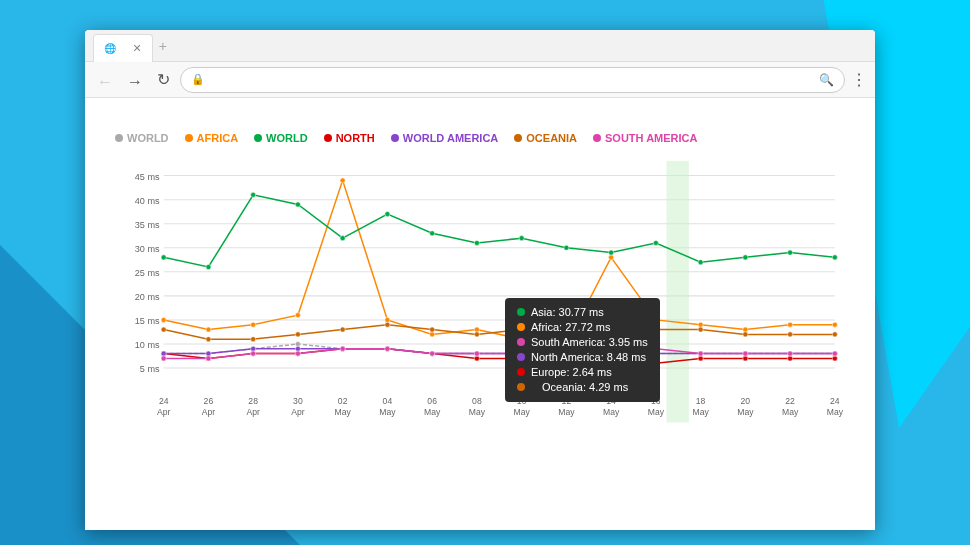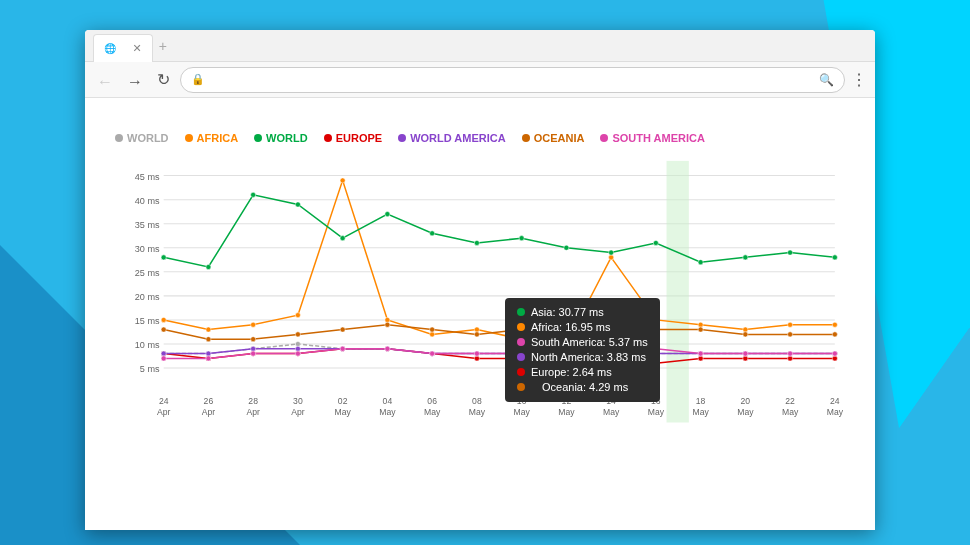--- a/index.html
+++ b/index.html
@@ -261,21 +261,21 @@
         <div class="legend-item">
           <span class="legend-dot" style="background:#ff8800"></span>
     <span style="color:#ff8800">AFRICA</span>
         </div>
         <div class="legend-item">
           <span class="legend-dot" style="background:#00aa44"></span>
     <span style="color:#00aa44">WORLD</span>
         </div>
         <div class="legend-item">
           <span class="legend-dot" style="background:#dd0000"></span>
-    <span style="color:#dd0000">EUROPE</span>
+    <span style="color:#dd0000">NORTH</span>
         </div>
         <div class="legend-item">
           <span class="legend-dot" style="background:#8844cc"></span>
     <span style="color:#8844cc">WORLD AMERICA</span>
         </div>
         <div class="legend-item">
           <span class="legend-dot" style="background:#cc6600"></span>
     <span style="color:#cc6600">OCEANIA</span>
         </div>
         <div class="legend-item">
@@ -504,29 +504,29 @@
       </svg>
 
       
       <div class="tooltip" id="tooltip-box">
           <div class="tooltip-row">
             <span class="tooltip-dot" style="background:#00aa44"></span>
     <span>Asia: 30.77 ms</span>
           </div>
           <div class="tooltip-row">
             <span class="tooltip-dot" style="background:#ff8800"></span>
-    <span>Africa: 16.95 ms</span>
+    <span>Africa: 27.72 ms</span>
           </div>
           <div class="tooltip-row">
             <span class="tooltip-dot" style="background:#dd44aa"></span>
-    <span>South America: 5.37 ms</span>
+    <span>South America: 3.95 ms</span>
           </div>
           <div class="tooltip-row">
             <span class="tooltip-dot" style="background:#8844cc"></span>
-    <span>North America: 3.83 ms</span>
+    <span>North America: 8.48 ms</span>
           </div>
           <div class="tooltip-row">
             <span class="tooltip-dot" style="background:#dd0000"></span>
     <span>Europe: 2.64 ms</span>
           </div>
           <div class="tooltip-row">
             <span class="tooltip-dot" style="background:#cc6600"></span>
     <span>Oceania: 4.29 ms</span>
           </div>
         </div>

